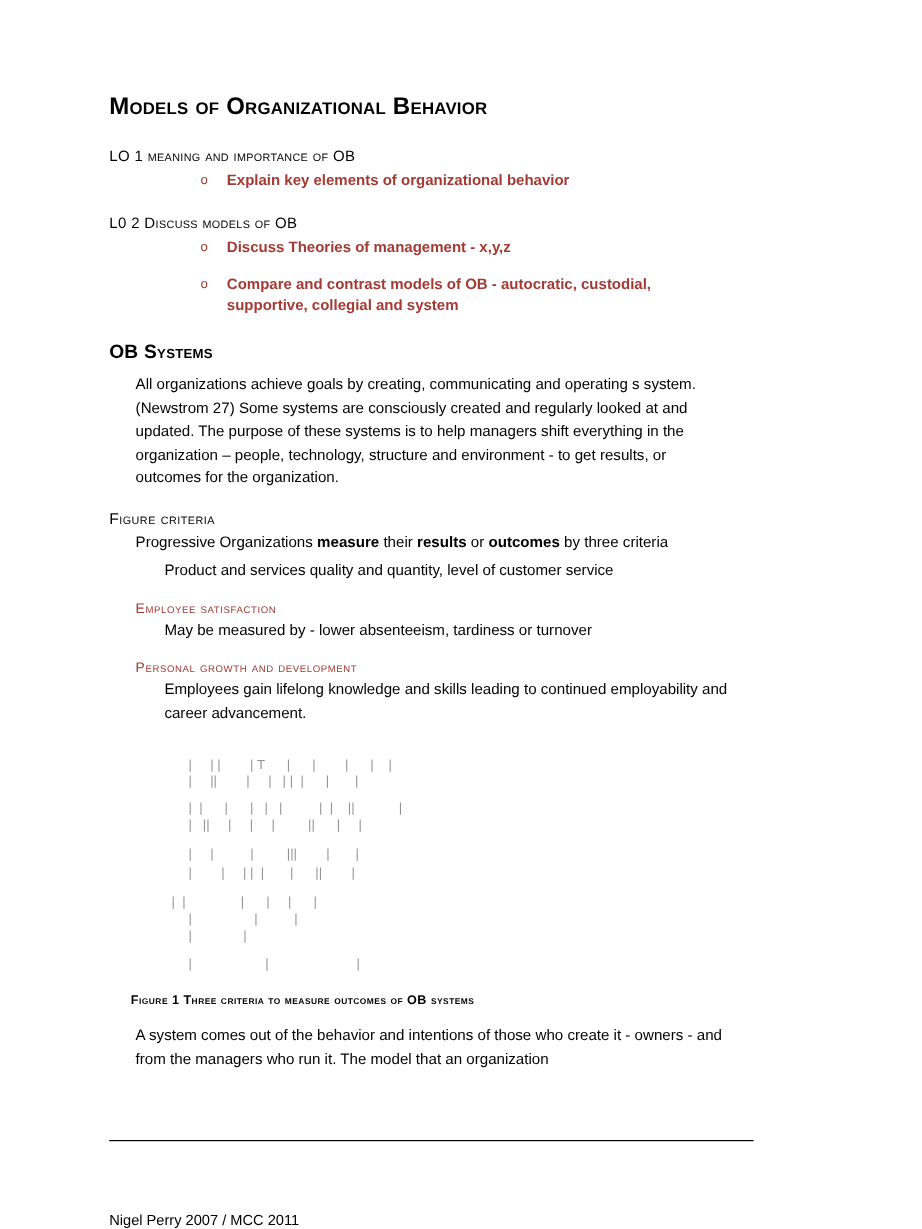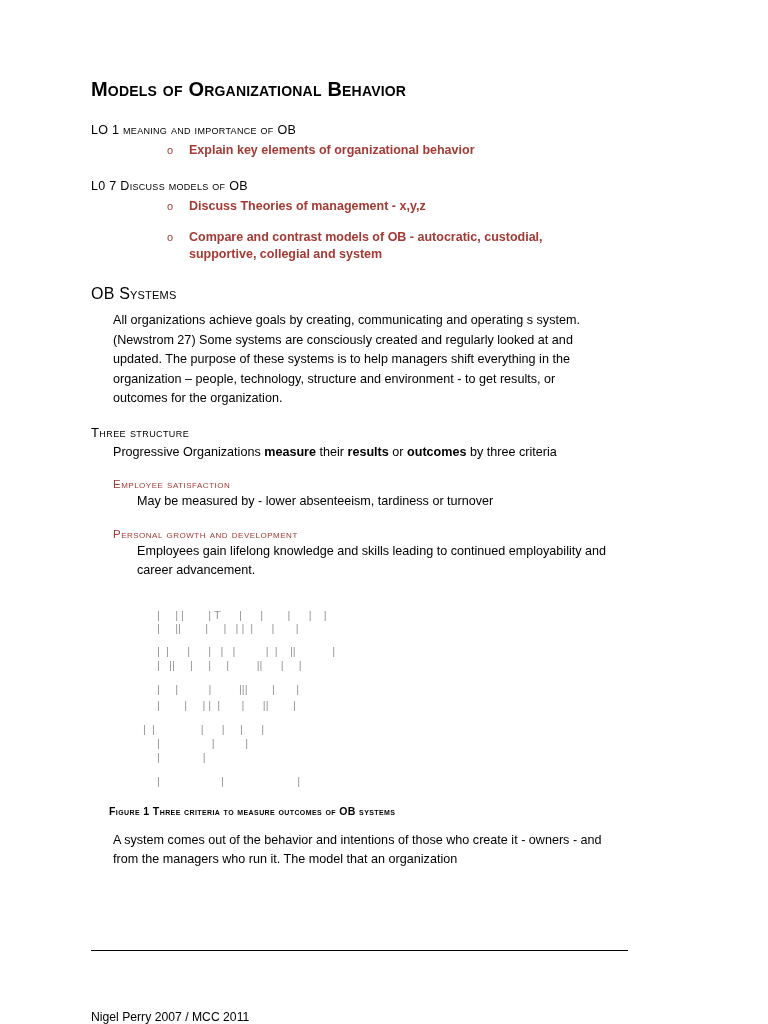--- a/index.html
+++ b/index.html
@@ -55,21 +55,21 @@
     font-weight: bold;
     font-size: 12.5px;
     line-height: 17px;
     max-width: 370px;
   }
   .gap-16 { height: 18px; }
   .gap-6 { height: 7px; }
 
   .h2 {
     font-size: 16px;
-    font-weight: normal;
+    font-weight: bold;
     font-variant: small-caps;
     margin: 22px 0 8px 0;
     letter-spacing: 0.2px;
   }
   .body-para {
     font-size: 12.6px;
     line-height: 19.5px;
     margin: 0 0 4px 0;
     padding-left: 22px;
     max-width: 500px;
@@ -140,39 +140,40 @@
   <h1 class="doc-title">Models of Organizational Behavior</h1>
 
   <div class="lo-line">LO 1 meaning and importance of OB</div>
   <div class="bullet-row">
     <span class="bullet-mark">o</span>
     <span class="bullet-text">Explain key elements of organizational behavior</span>
   </div>
 
   <div class="gap-16"></div>
 
-  <div class="lo-line">L0 7 Discuss models of OB</div>
+  <div class="lo-line">L0 2 Discuss models of OB</div>
   <div class="bullet-row">
     <span class="bullet-mark">o</span>
     <span class="bullet-text">Discuss Theories of management - x,y,z</span>
   </div>
   <div class="gap-6"></div>
   <div class="bullet-row">
     <span class="bullet-mark">o</span>
     <span class="bullet-text">Compare and contrast models of OB - autocratic, custodial, supportive, collegial and system</span>
   </div>
 
   <h2 class="h2">OB Systems</h2>
   <p class="body-para">All organizations achieve goals by creating, communicating and operating s system. (Newstrom 27)  Some systems are consciously created and regularly looked at and updated.  The purpose of these systems is to help managers shift everything in the organization – people, technology, structure and environment - to get results, or outcomes for the organization.</p>
 
-  <div class="h3">Three structure</div>
+  <div class="h3">Figure criteria</div>
   <p class="body-para">
     <span>Progressive Organizations </span><b>measure</b><span> their </span><b>results</b><span> or </span><b>outcomes</b><span> by three criteria</span>
   </p>
 
+  <p class="sub-para">Product and services quality and quantity, level of customer service</p>
 
   <div class="h4">Employee satisfaction</div>
   <p class="sub-para">May be measured by - lower absenteeism, tardiness or turnover</p>
 
   <div class="h4">Personal growth and development</div>
   <p class="sub-para">Employees gain lifelong knowledge and skills leading to continued employability and career advancement.</p>
 
   <div class="figure-area">
     <div class="figure-glyph" style="left:66px; top:6px;">|     | |        | T      |      |        |      |    |</div>
     <div class="figure-glyph" style="left:66px; top:19px;">|     ||        |     |   | |  |      |       |</div>

